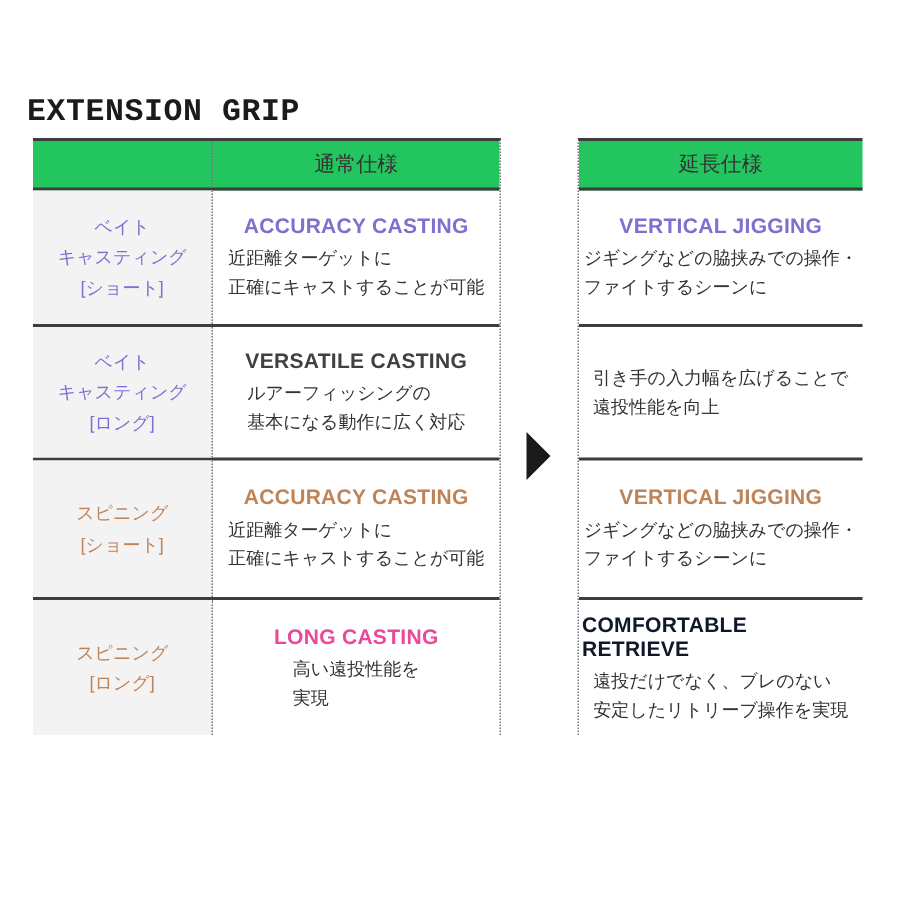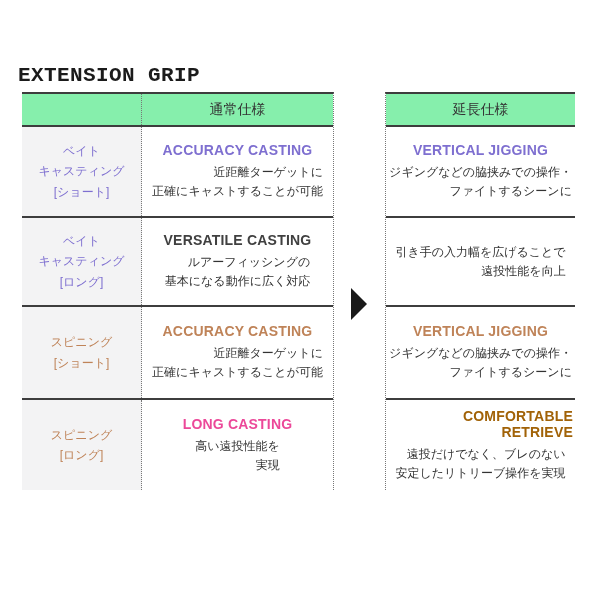--- a/index.html
+++ b/index.html
@@ -22,37 +22,37 @@
   .tbl-left  { width:312px; border-right:1px dotted #777; }
   .tbl-right { width:190px; border-left:1px dotted #777; }
 
   .t-row { display:flex; border-bottom:2px solid #3d3d3d; }
   .r0 { height:33px; }
   .r1 { height:91px; }
   .r2 { height:89px; }
   .r3 { height:93px; }
   .r4 { height:90px; border-bottom:none; }
 
-  .hdr-row { background:#86efac; }
+  .hdr-row { background:#22c55e; }
   .label-hdr { width:120px; border-right:1px dotted #777; }
   .hdr-text {
     flex:1; display:flex; align-items:center; justify-content:center;
     font-size:14px; color:#333;
   }
   .tbl-right .hdr-text { width:100%; }
 
   .label-cell {
     width:120px; background:#f3f3f4; border-right:1px dotted #777;
     display:flex; align-items:center; justify-content:center;
     text-align:center; font-weight:normal; font-size:12px; line-height:1.7;
     white-space:pre-line;
   }
   .content-cell {
     flex:1; display:flex; flex-direction:column;
-    align-items:center; justify-content:center; text-align:right;
+    align-items:center; justify-content:center; text-align:left;
     padding:4px 2px;
   }
   .cell-heading {
     font-size:14px; font-weight:bold; letter-spacing:0.2px; margin-bottom:5px;
   }
   .cell-body {
     font-size:12px; color:#333; line-height:1.55; white-space:pre-line;
   }
 
   .gap { width:51px; position:relative; }
@@ -146,20 +146,20 @@
     <div class="t-row r3">
       <div class="content-cell">
         <div class="cell-heading" style="color: rgb(191, 131, 88);">VERTICAL JIGGING</div>
         <div class="cell-body">ジギングなどの脇挟みでの操作・
 ファイトするシーンに</div>
       </div>
     </div>
 
     <div class="t-row r4">
       <div class="content-cell">
-        <div class="cell-heading" style="color: #a16207;">COMFORTABLE RETRIEVE</div>
+        <div class="cell-heading" style="color: #0f172a;">COMFORTABLE RETRIEVE</div>
         <div class="cell-body">遠投だけでなく、ブレのない
 安定したリトリーブ操作を実現</div>
       </div>
     </div>
   </div>
 
 </div>
 
 </body></html>

